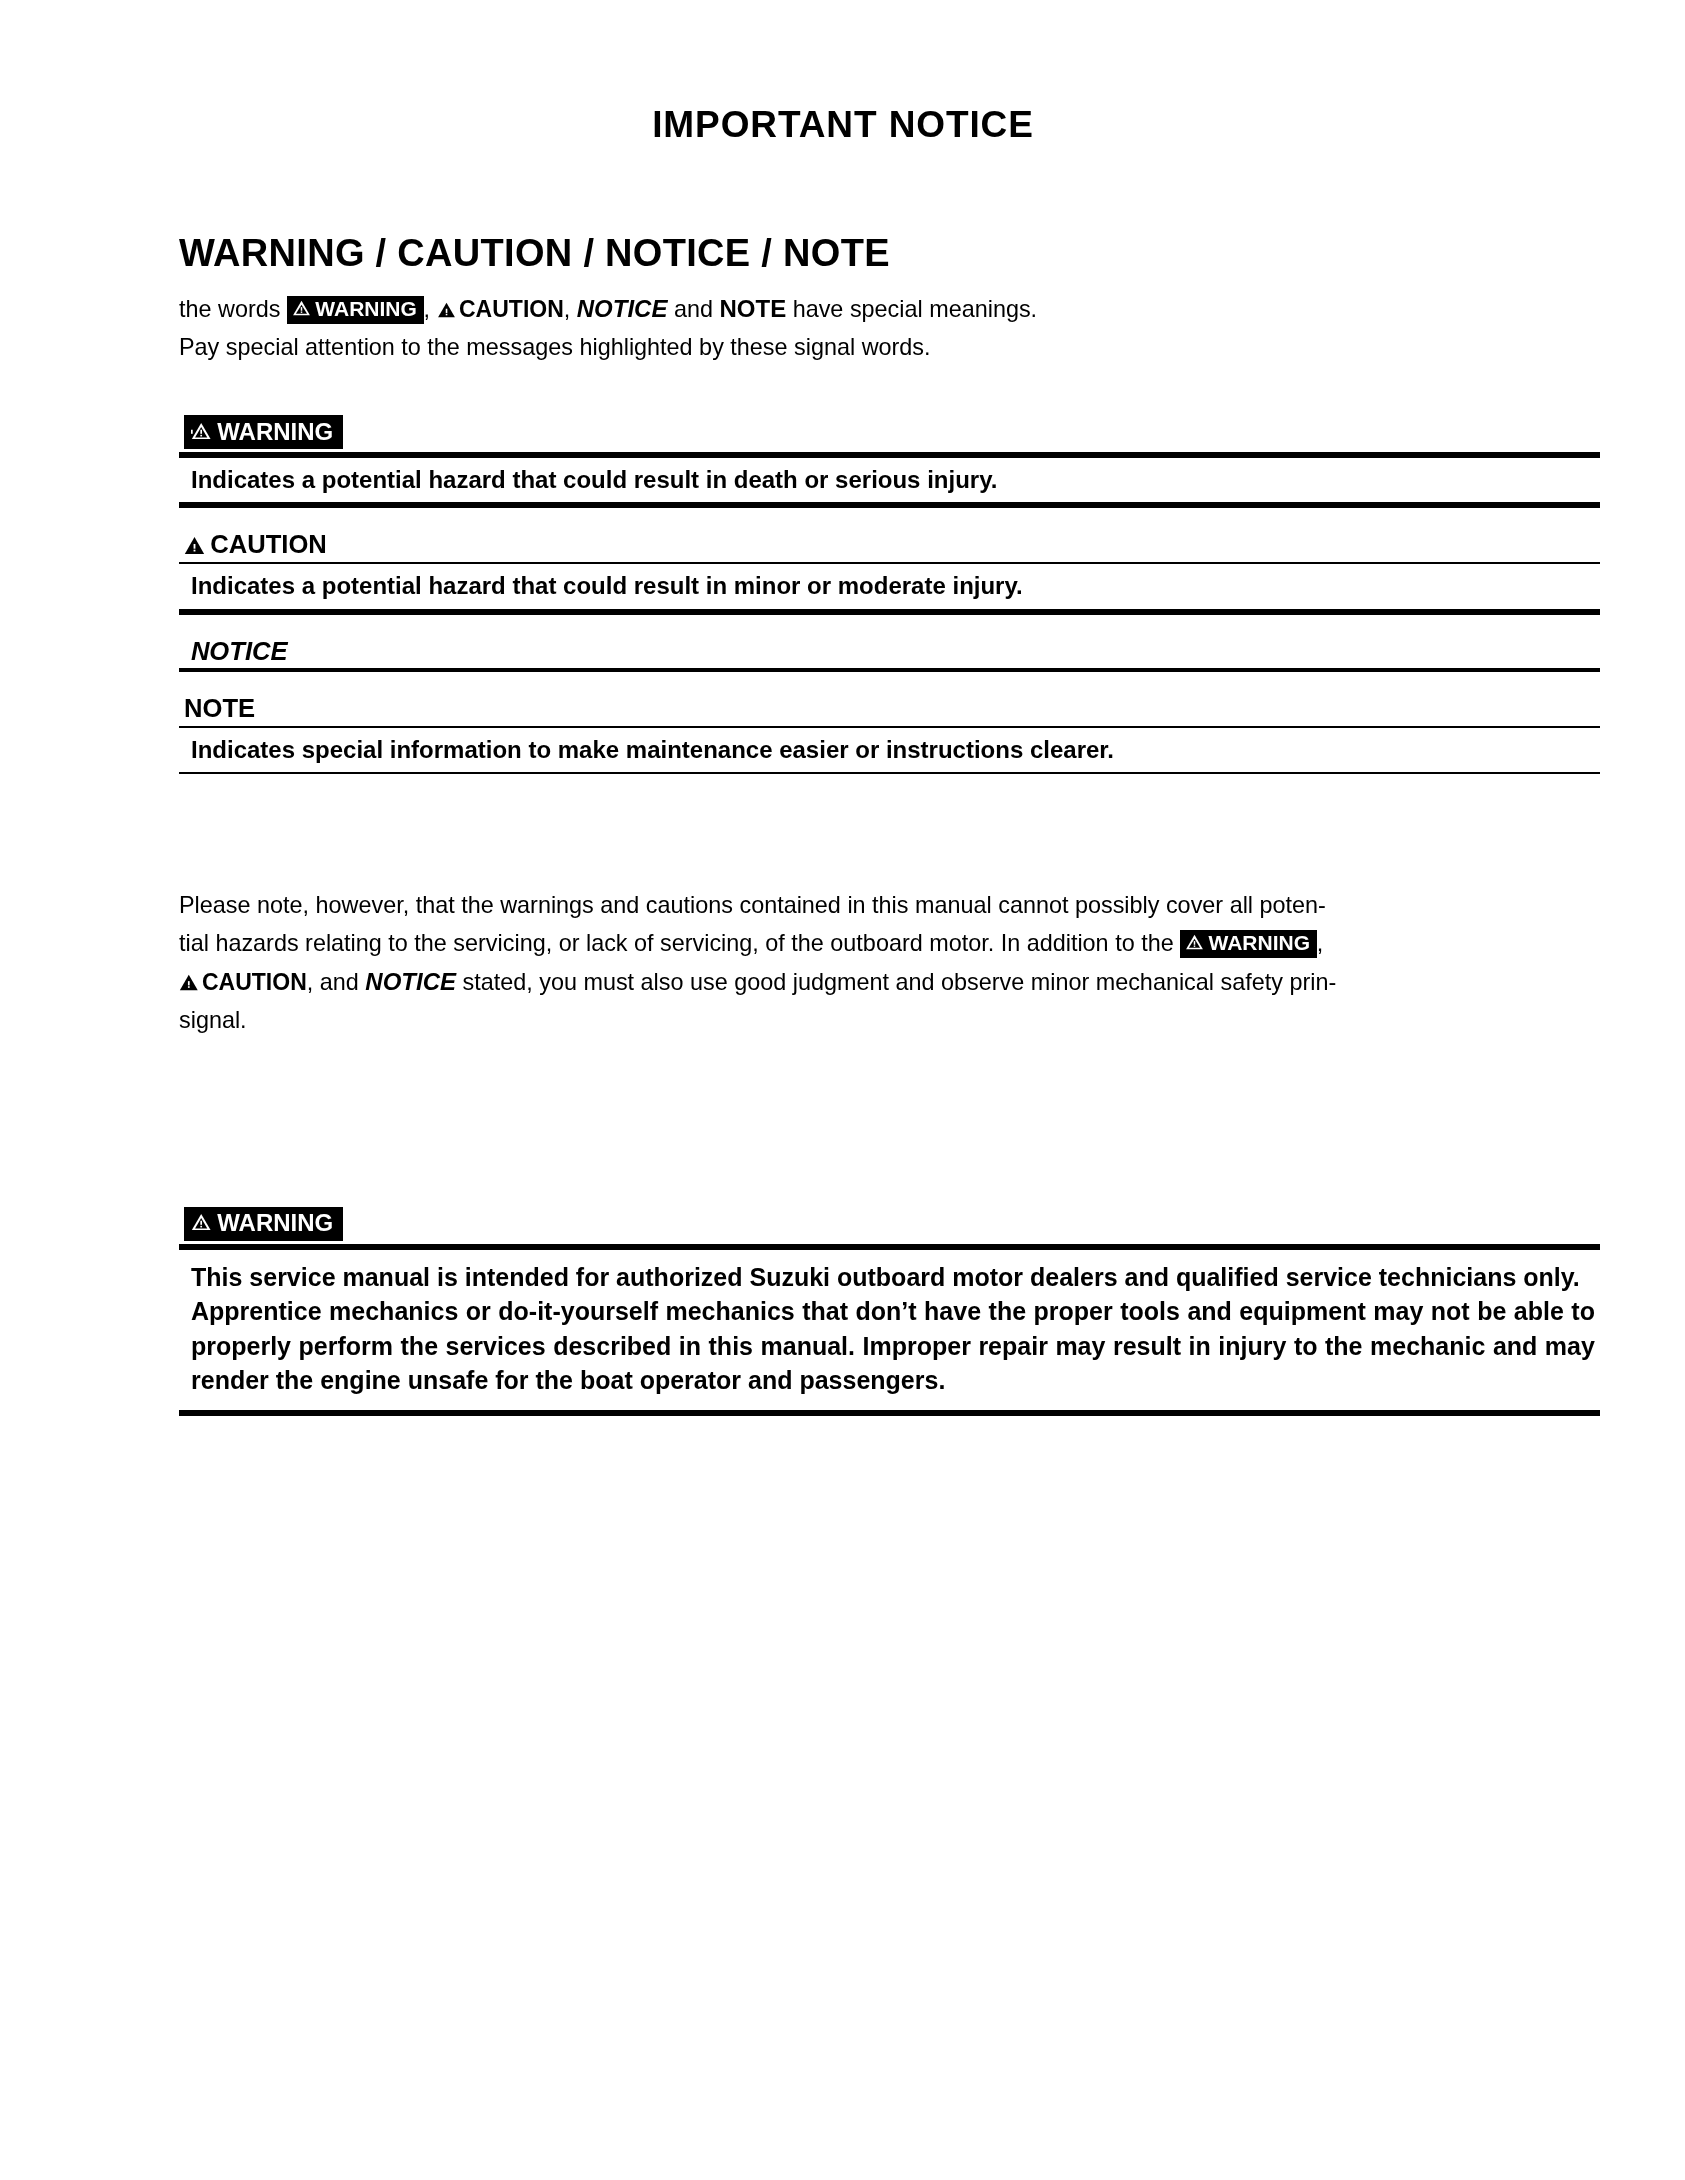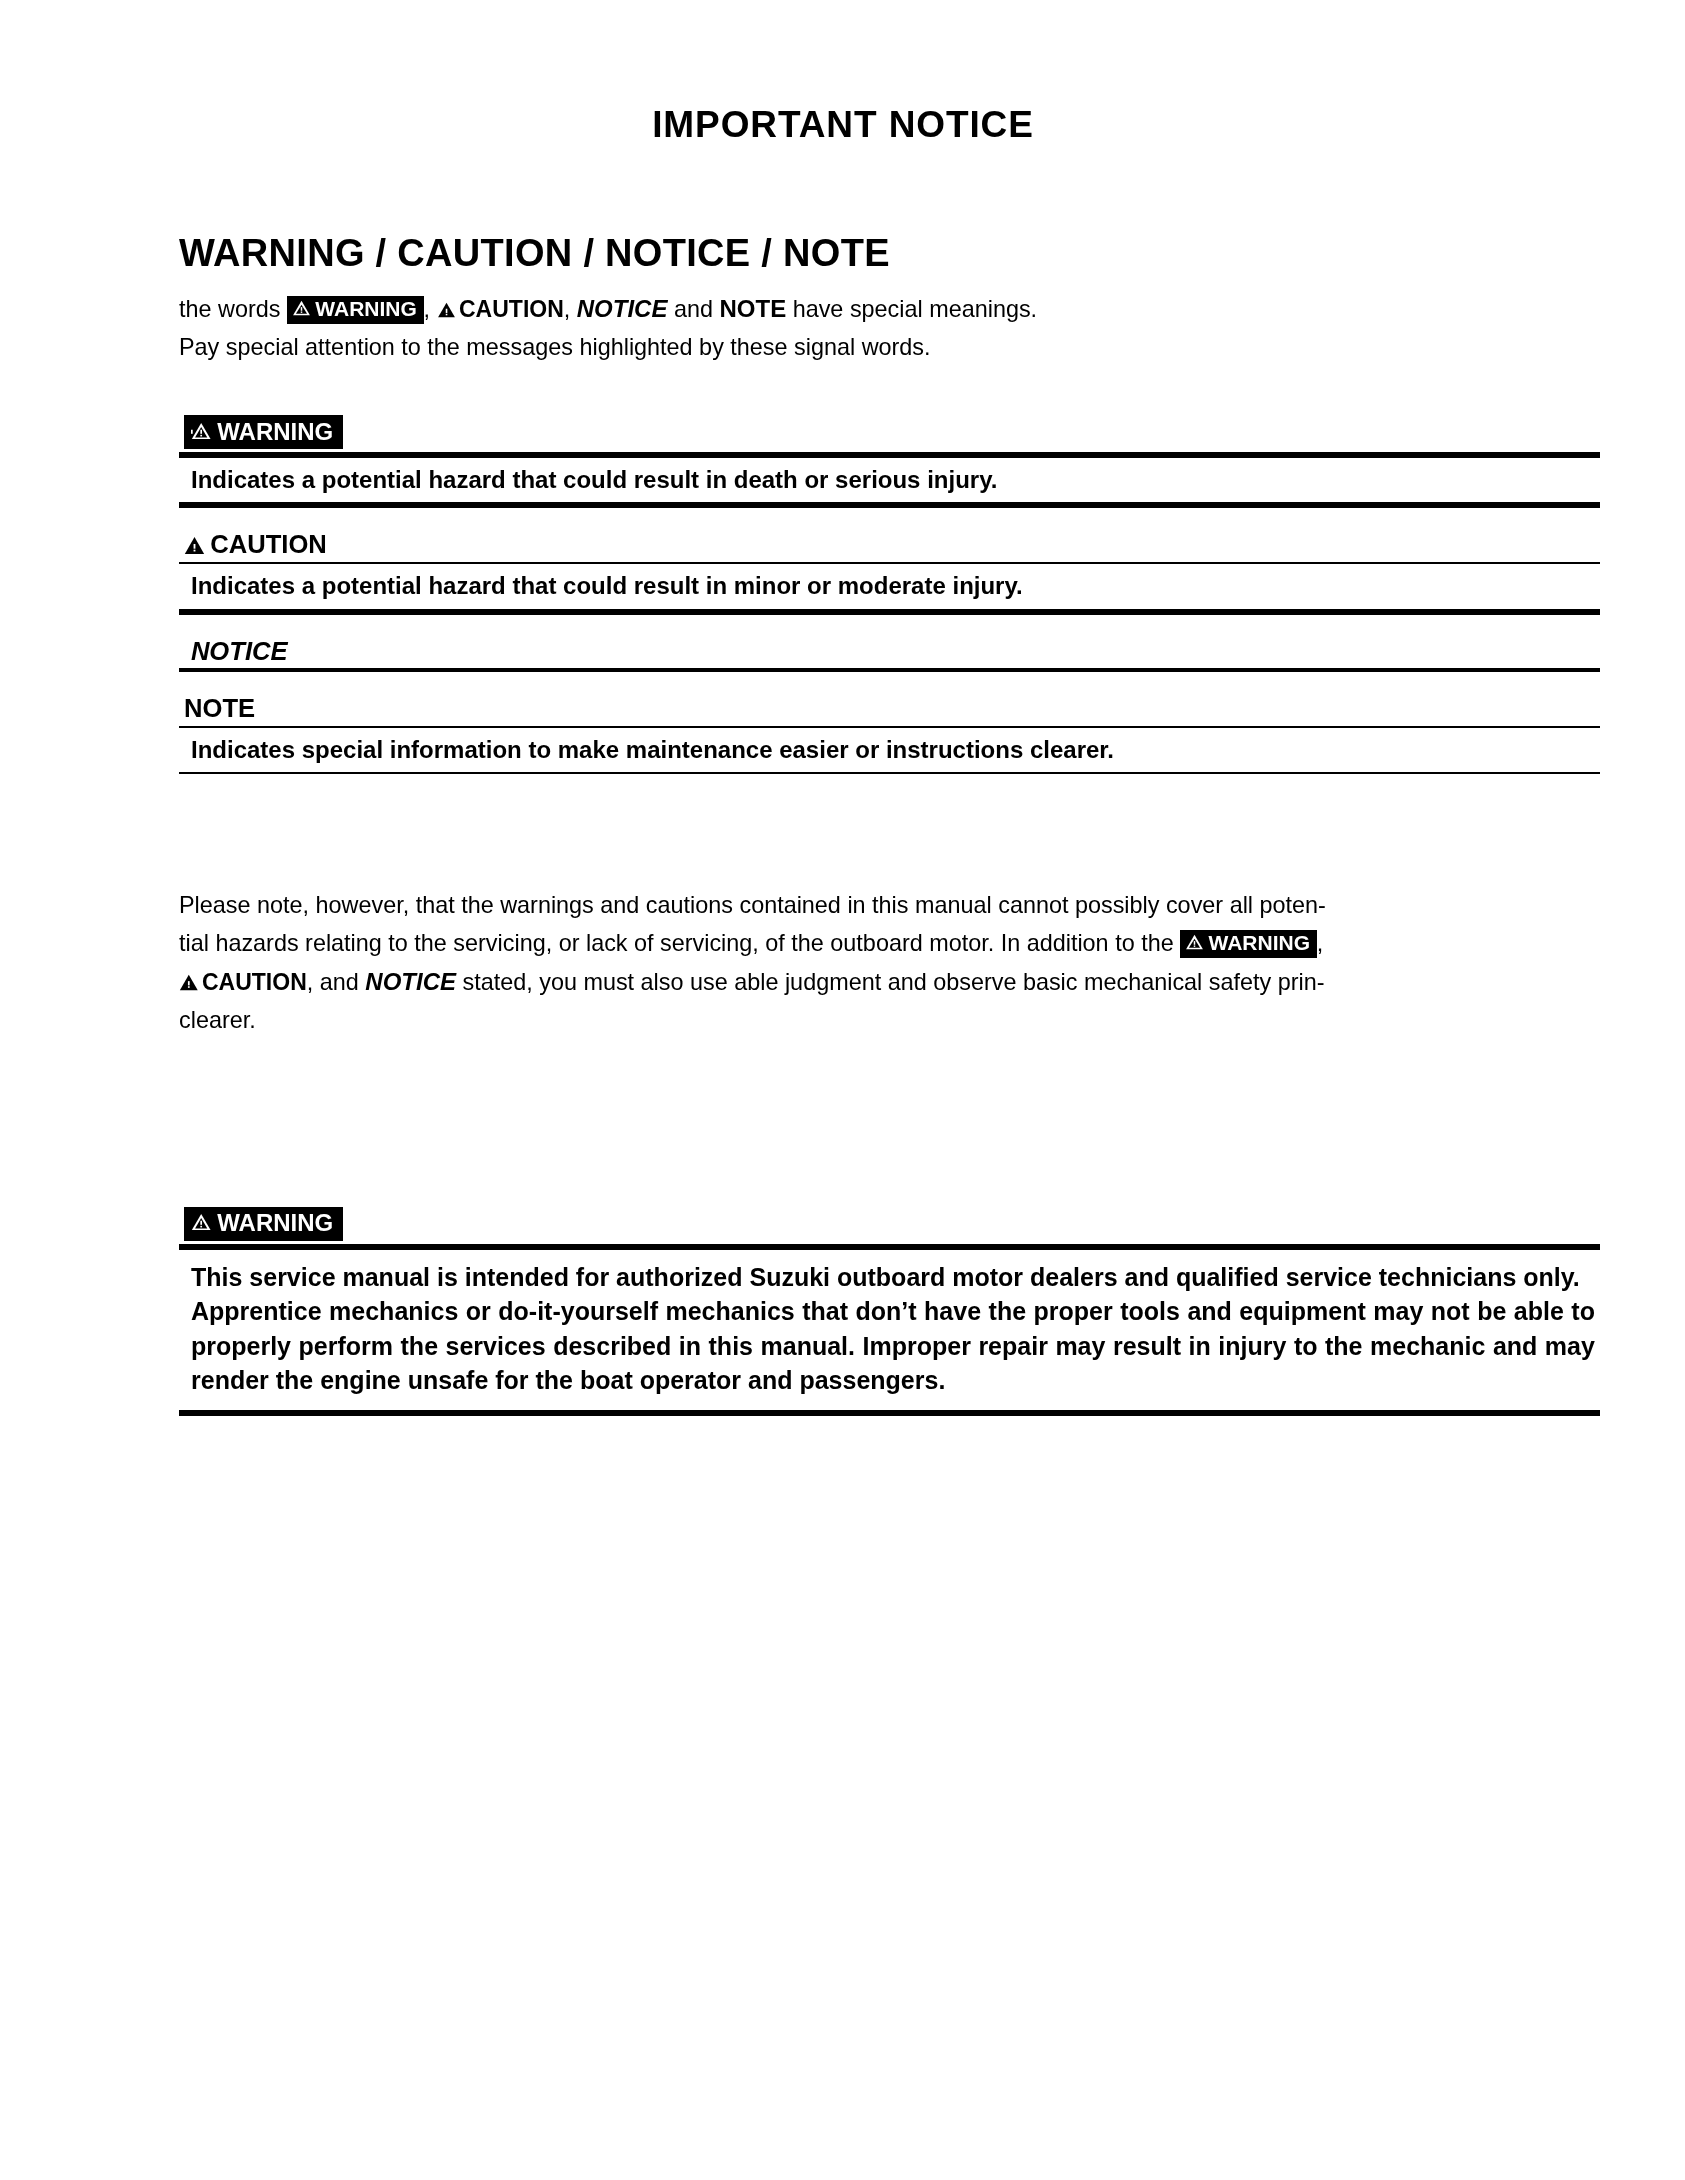--- a/index.html
+++ b/index.html
@@ -254,22 +254,22 @@
       <span class="l"><span>tial hazards relating to the servicing, or lack of servicing, of the outboard motor. In addition to the </span><span class="tag-warning"><span class="tri"><svg class="tri-svg" width="19" height="16" viewBox="0 0 22 19">
                 <polygon points="11,1 21,18 1,18" fill="#ffffff"></polygon>
                 <polygon points="11,5.5 17.6,16.4 4.4,16.4" fill="#000000"></polygon>
                 <rect x="10.1" y="8.4" width="1.8" height="4.4" fill="#ffffff"></rect>
                 <rect x="10.1" y="13.6" width="1.8" height="1.7" fill="#ffffff"></rect>
               </svg></span><span>WARNING</span></span><span>,</span></span>
       <span class="l"><span class="tag-caution"><span class="tri"><svg class="tri-svg" width="19.6" height="17" viewBox="0 0 23 20">
                 <polygon points="11.5,1 22,19 1,19" fill="#000000"></polygon>
                 <rect x="10.5" y="8.4" width="2" height="5.0" fill="#ffffff"></rect>
                 <rect x="10.5" y="14.4" width="2" height="1.9" fill="#ffffff"></rect>
-              </svg></span><span>CAUTION</span></span><span>, and </span><span class="tag-notice">NOTICE</span><span> stated, you must also use able judgment and observe basic mechanical safety prin-</span></span>
-      <span class="l">clearer.</span>
+              </svg></span><span>CAUTION</span></span><span>, and </span><span class="tag-notice">NOTICE</span><span> stated, you must also use good judgment and observe minor mechanical safety prin-</span></span>
+      <span class="l">signal.</span>
     </div>
 
     <div class="final-warning">
       <div class="def-label-row">
         <span class="def-label-warning"><span class="tri"><svg class="tri-svg" width="20.4" height="18" viewBox="0 0 24 21">
                 <polygon points="12,1 23,20 1,20" fill="#ffffff"></polygon>
                 <polygon points="12,5.8 19.2,18.2 4.8,18.2" fill="#000000"></polygon>
                 <rect x="11" y="9" width="2" height="4.8" fill="#ffffff"></rect>
                 <rect x="11" y="15" width="2" height="1.9" fill="#ffffff"></rect>
               </svg></span><span>WARNING</span></span>

